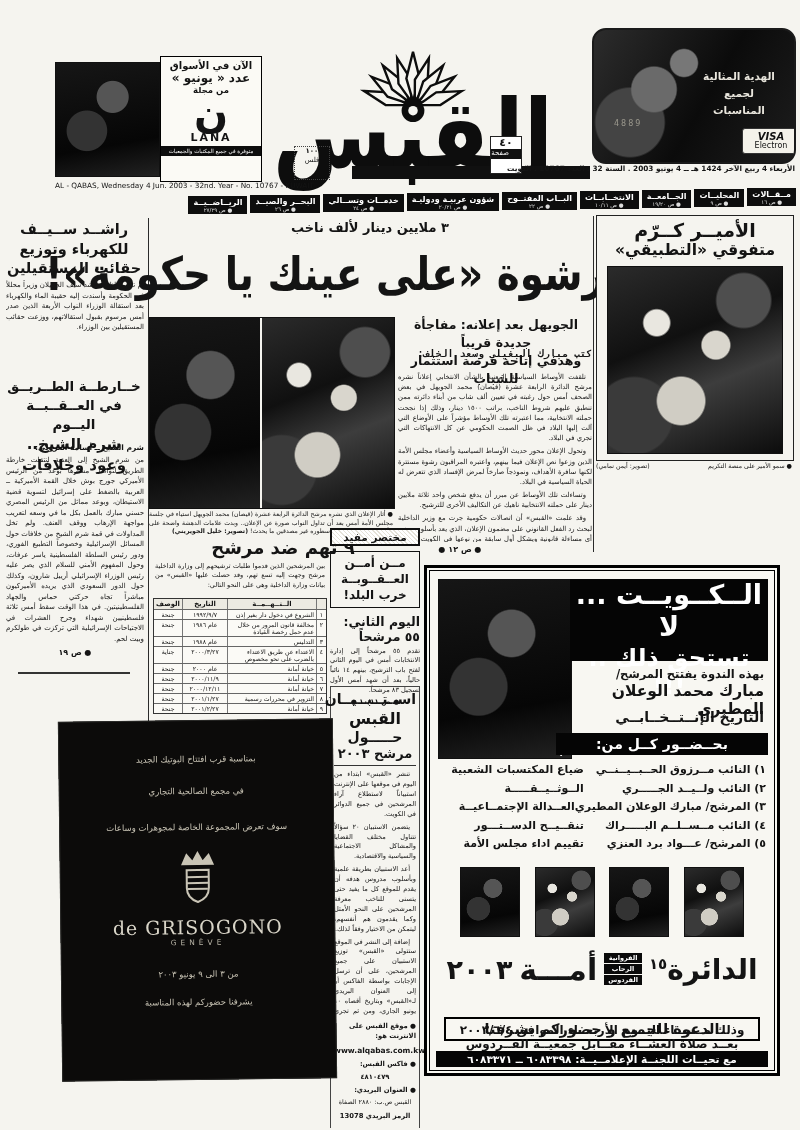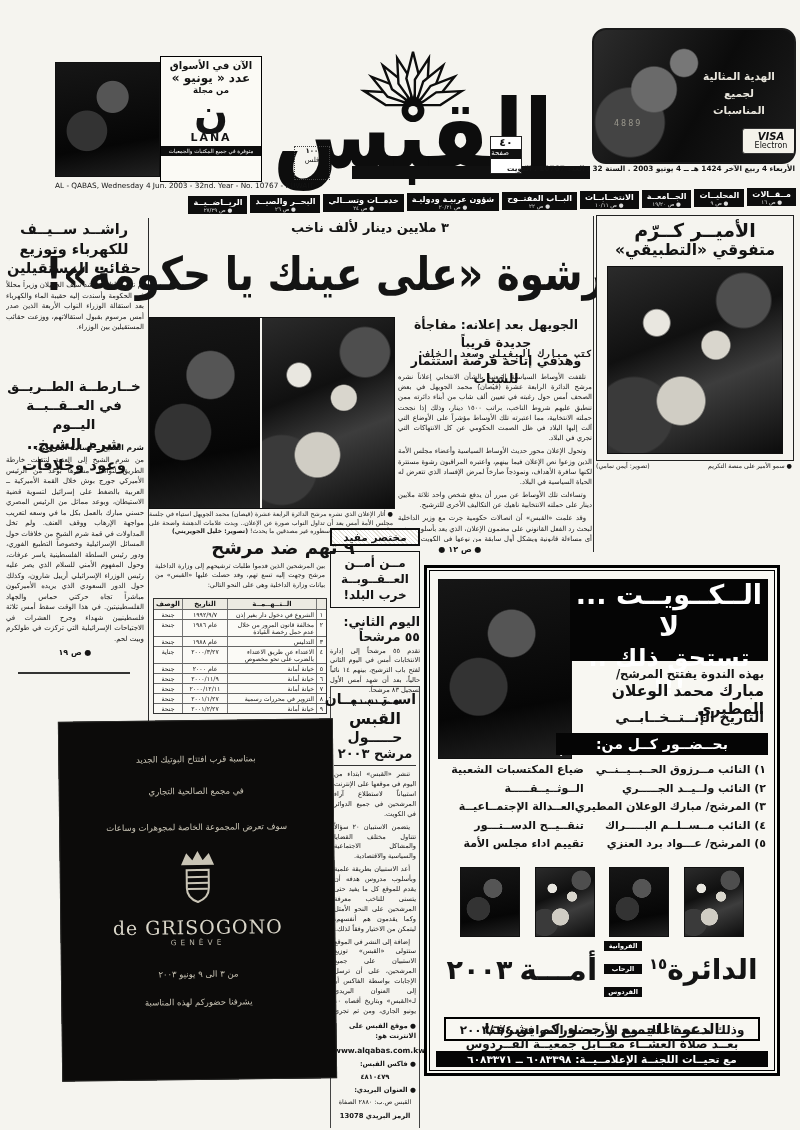--- a/index.html
+++ b/index.html
@@ -74,21 +74,21 @@
   
   #emir-box{border:1px solid #222;background:#f5f4ef;}
   
   #election-ad{border:3px solid #000;background:#f8f7f2;}
   #election-ad .inner{position:absolute;inset:2px;border:1px solid #000;}
   .black-banner{background:#050505;color:#fff;text-align:center;font-weight:bold;}
   #ad-speakers .row{display:flex;direction:rtl;align-items:baseline;height:18.5px;}
   #ad-speakers .nm{flex:1.25;font-size:11px;font-weight:bold;white-space:nowrap;}
   #ad-speakers .tp{flex:1;font-size:11px;font-weight:bold;white-space:nowrap;}
   .chip{background:#0a0a0a;color:#fff;font-size:6.5px;font-weight:bold;text-align:center;
-        padding:1px 4px;margin:13px 0;letter-spacing:1px;}
+        padding:1px 4px;margin:1px 0;letter-spacing:1px;}
   #ad-invite{border:2px solid #000;font-weight:bold;text-align:center;font-size:14.5px;
         padding:2px 0;letter-spacing:1px;margin-top:20px;}
   
   #gris-ad{background:#0c0b0a;color:#c9c4b5;transform:rotate(-0.7deg);
         box-shadow:0 0 0 1px #2a2a28 inset;}
   #gris-ad .ar{font-size:8.5px;letter-spacing:1px;text-align:center;}
   #gris-brand{font-family:"DejaVu Serif",serif;font-size:19px;letter-spacing:1px;
         text-align:center;color:#d9d5c8;}
   #gris-city{font-size:7.5px;letter-spacing:4px;text-align:center;color:#b5b1a3;}
 </style>

